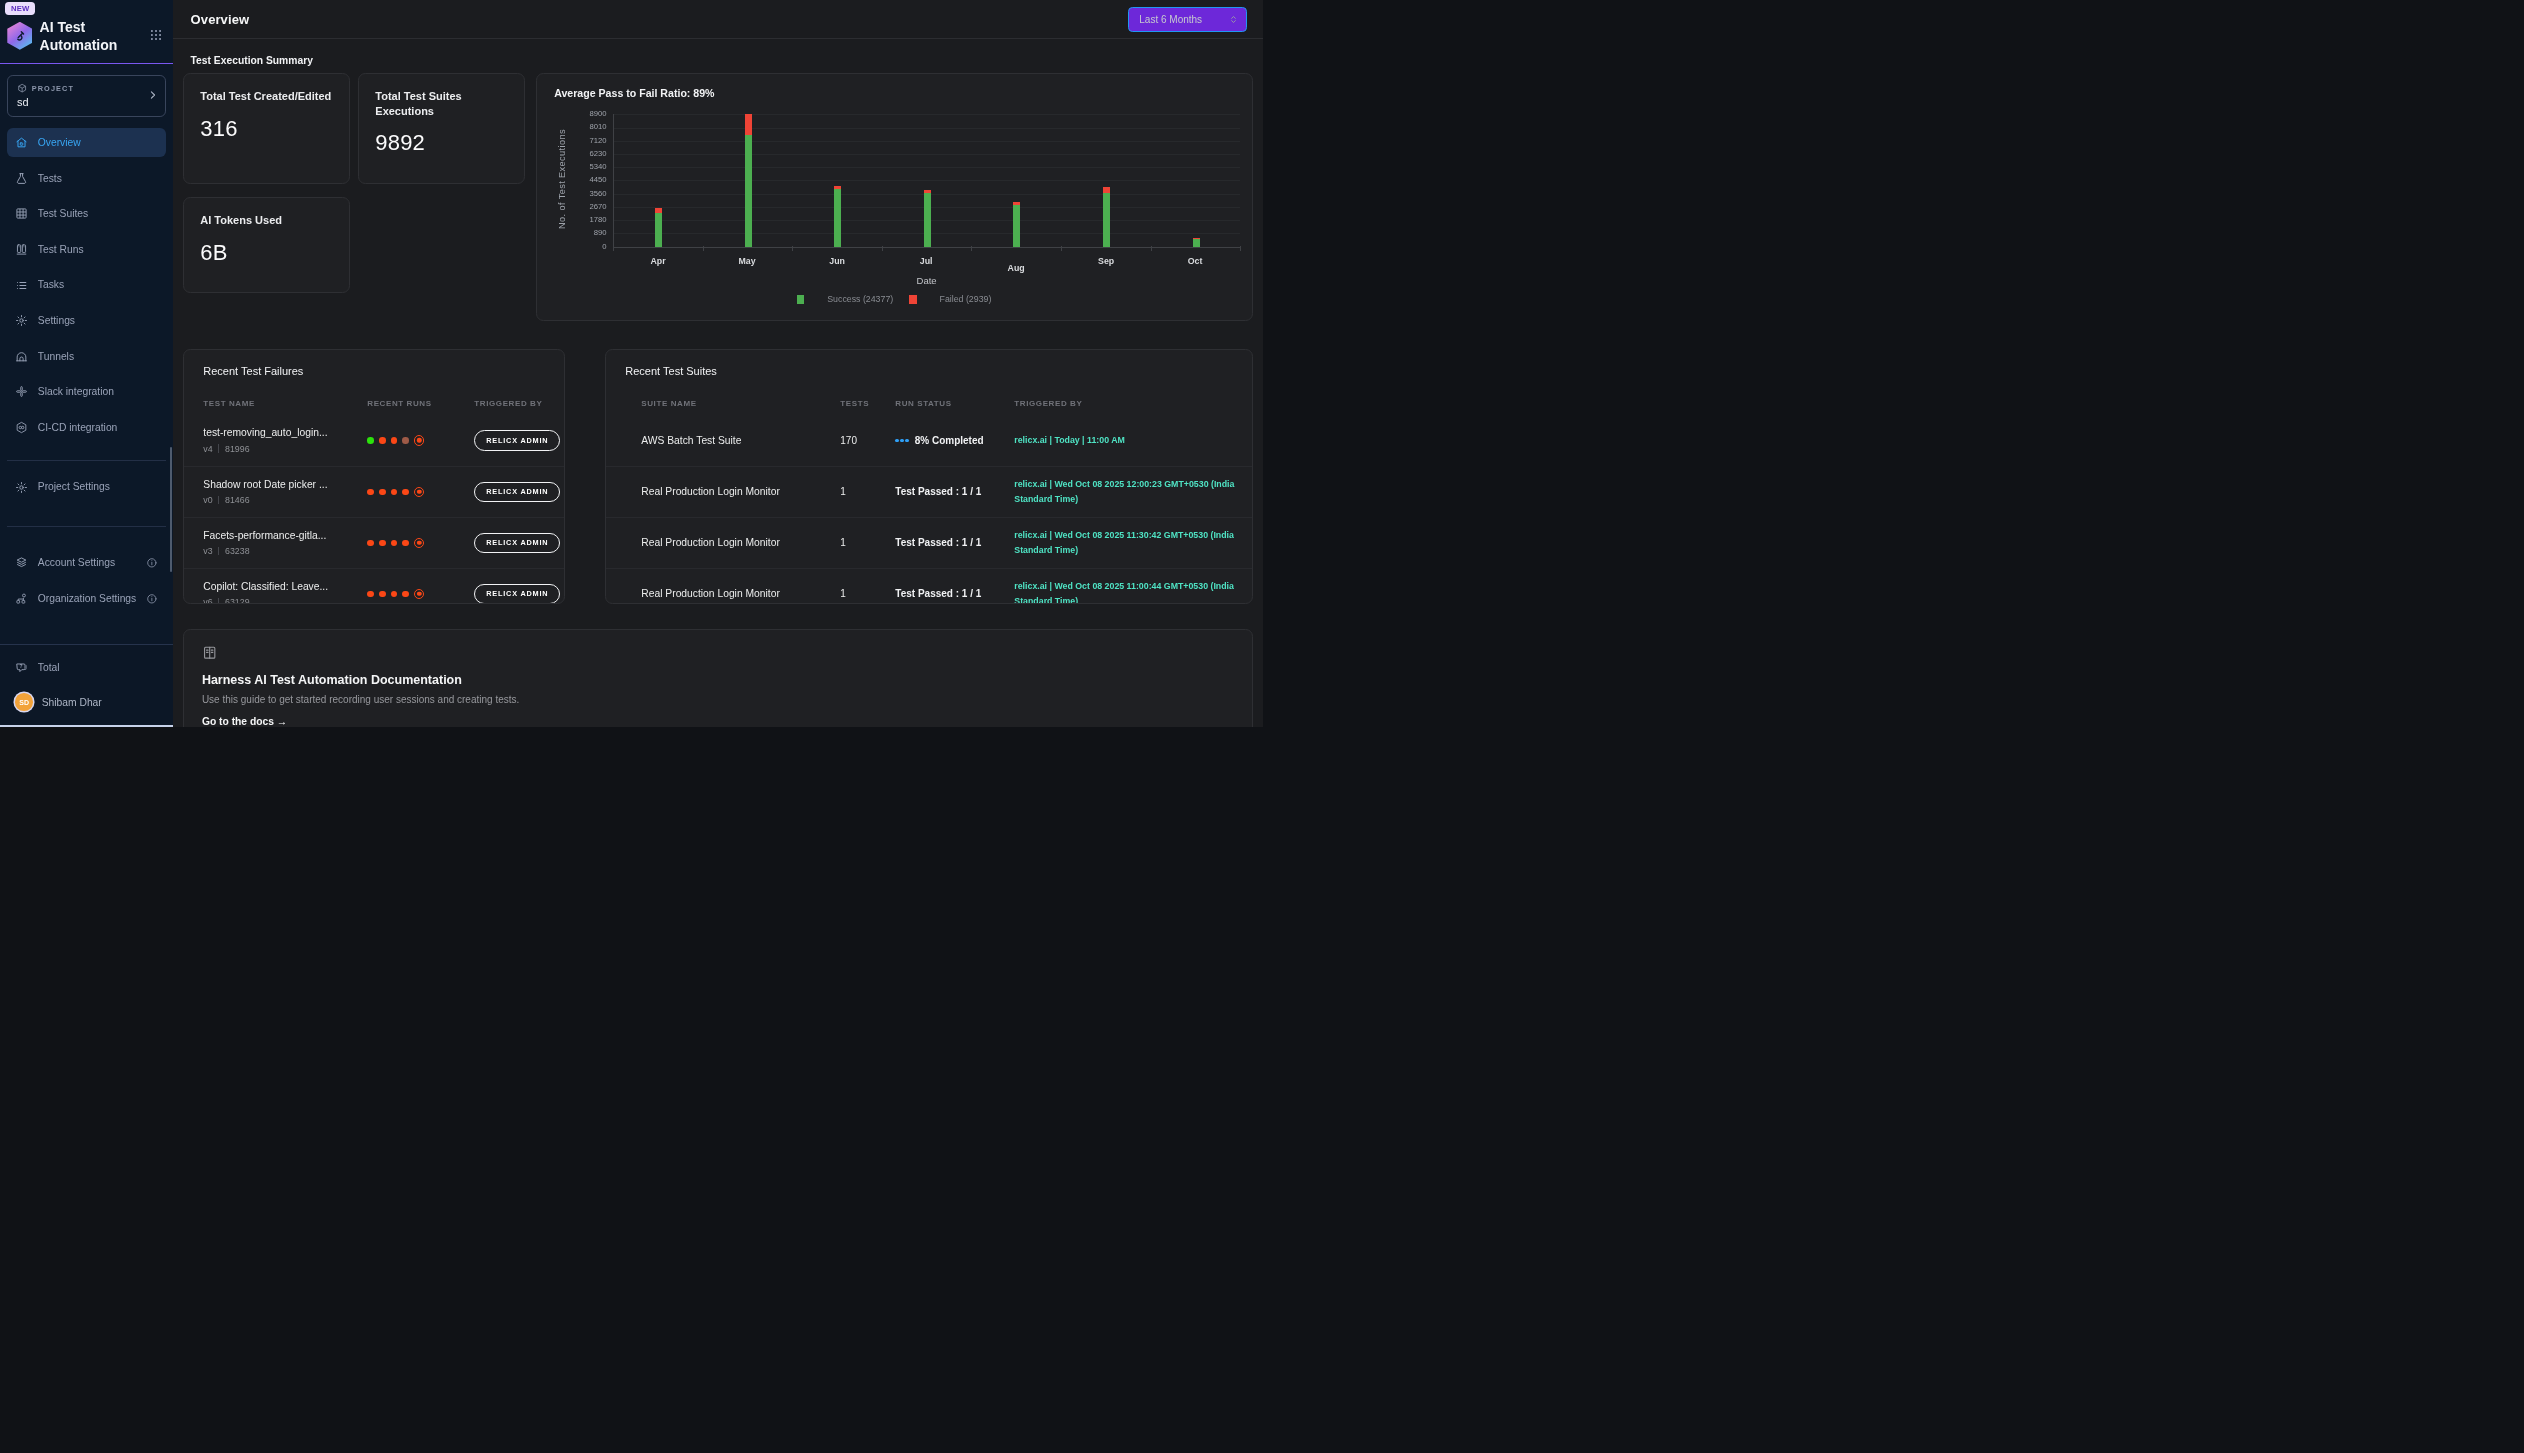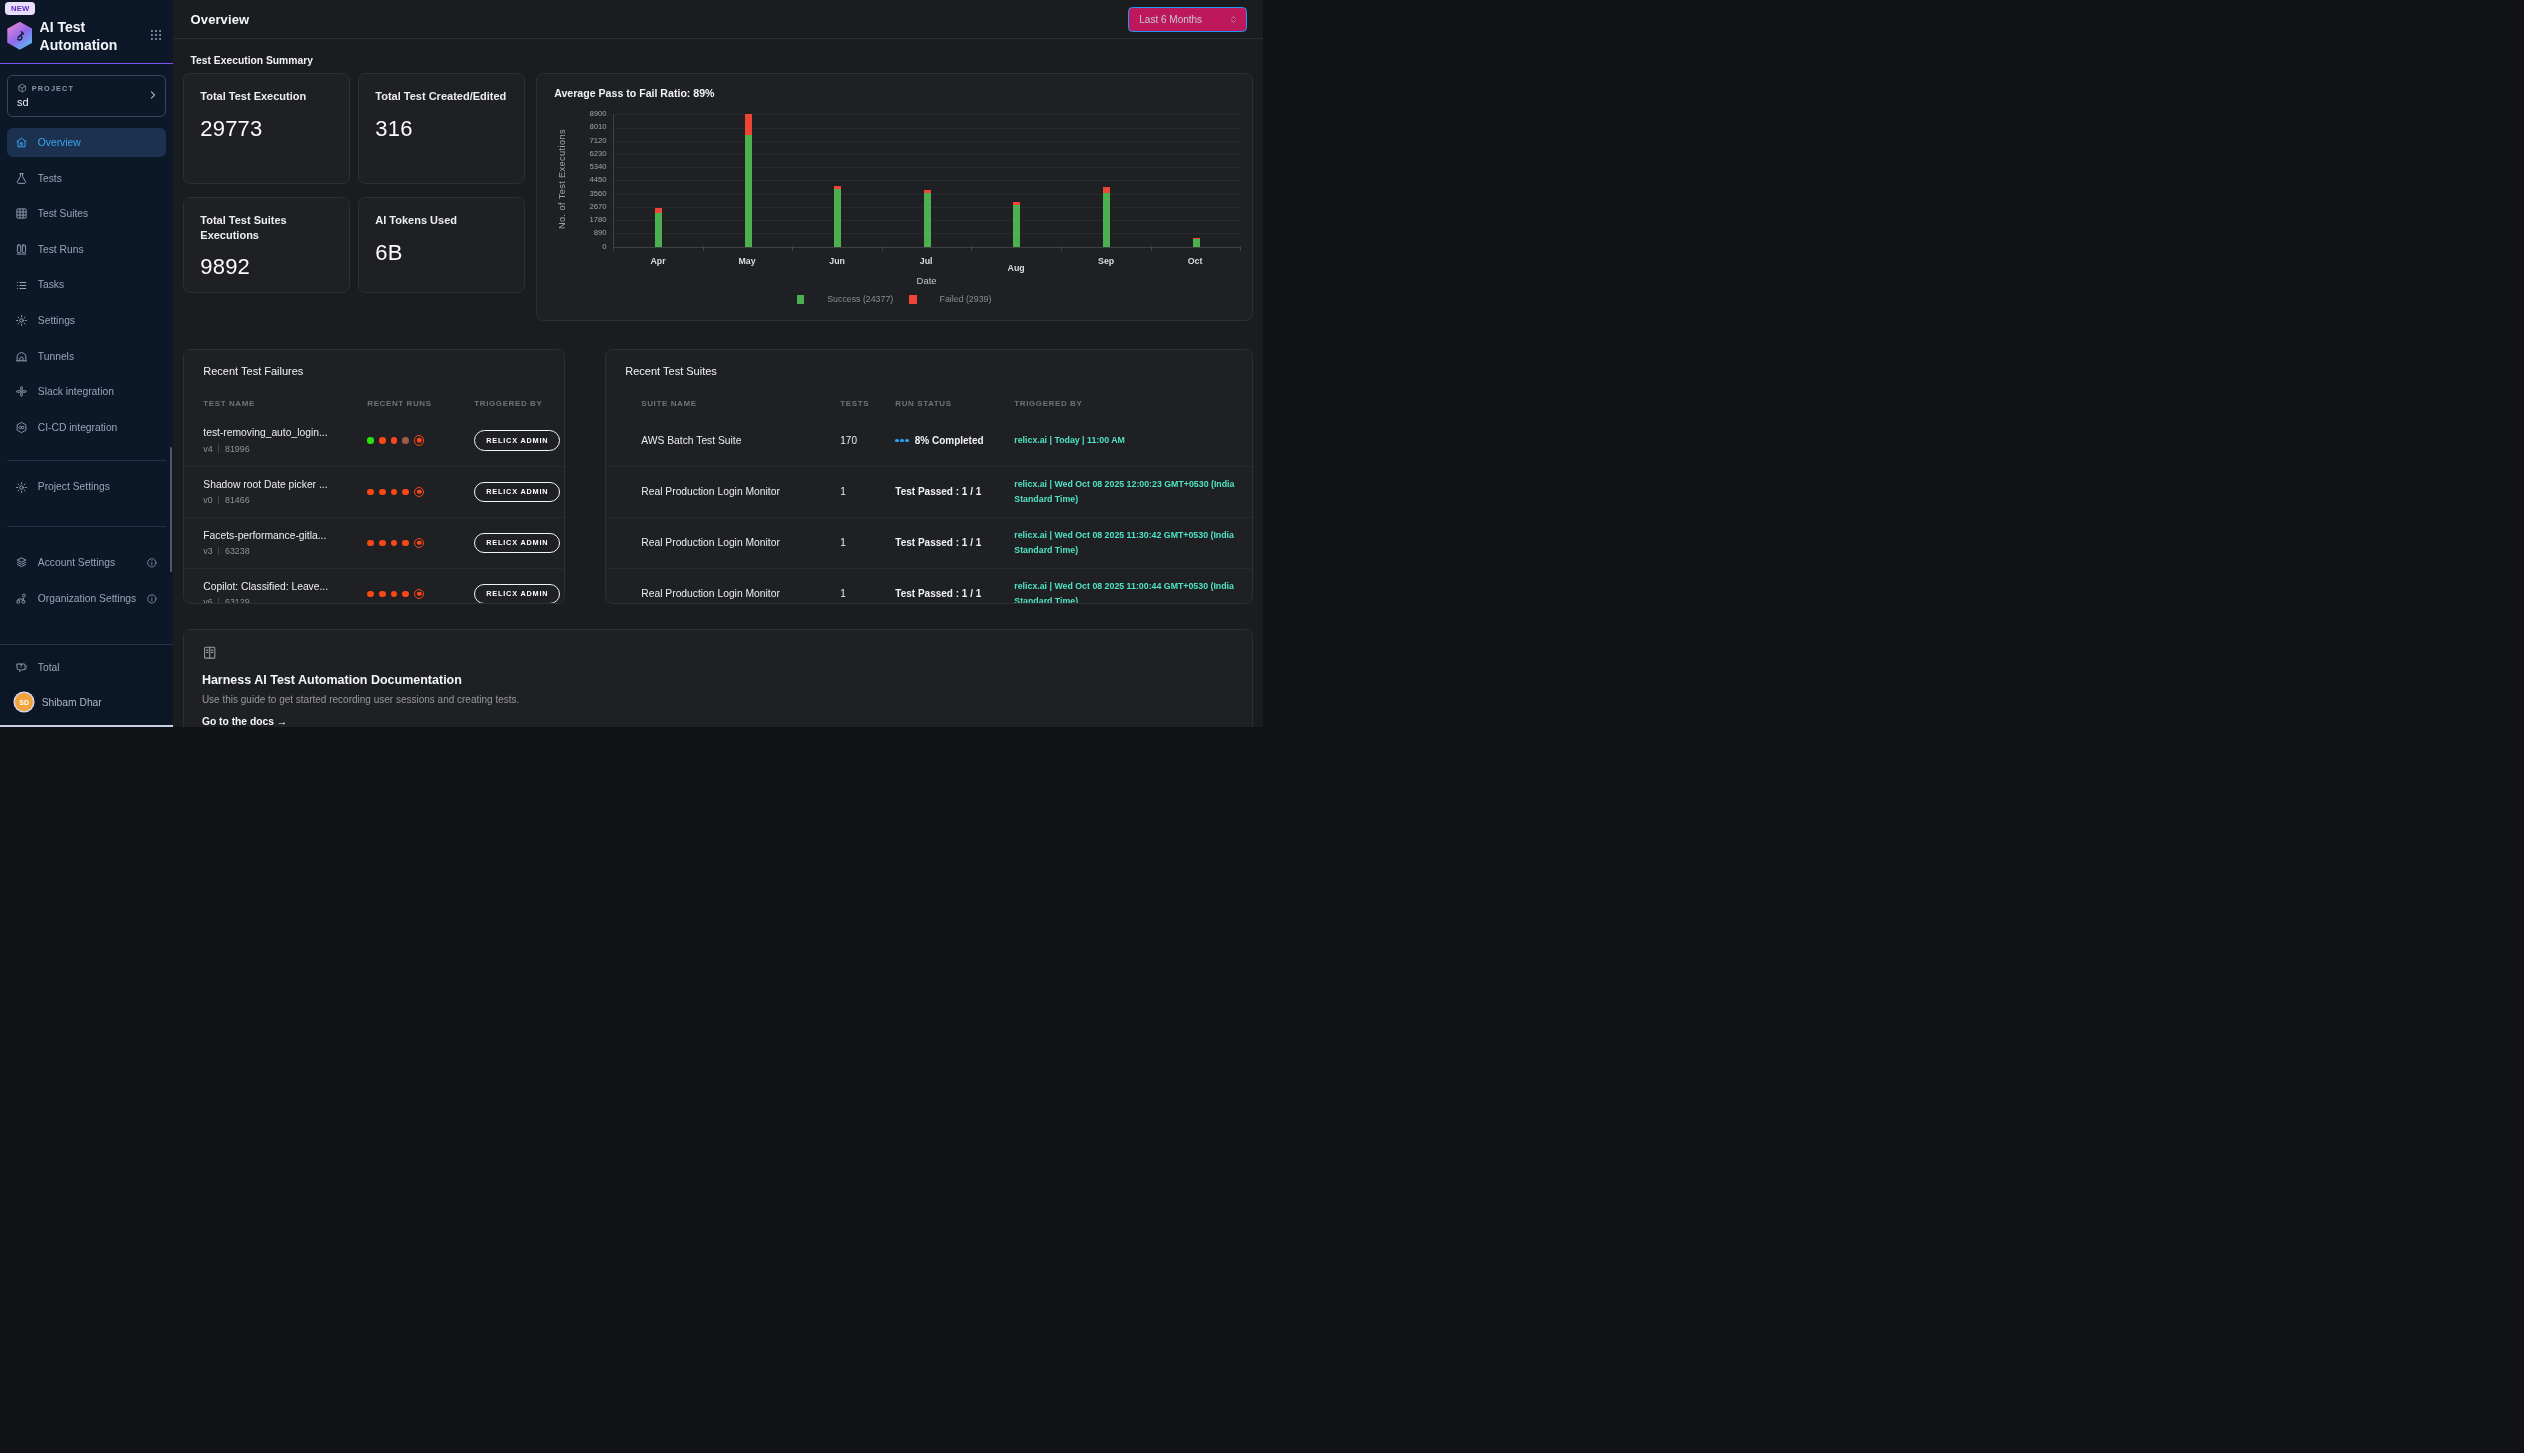--- a/index.html
+++ b/index.html
@@ -31,21 +31,21 @@
   .nav-bottom { margin-top:auto; border-top:0.7px solid #26334c; background:#0c1726; padding:8.8px 7.3px 11.7px; }
   .user-row { display:flex; align-items:center; gap:8.8px; padding:4.4px 8px; cursor:pointer; }
   .avatar { width:17.6px; height:17.6px; min-width:17.6px; border-radius:50%; background:#f2a33a; color:#fff; font-size:7px; font-weight:800; display:flex; align-items:center; justify-content:center; box-shadow:0 0 0 1.5px #d8d7f0; }
   .user-name { font-size:10.3px; color:#aeb6c6; }
   .side-scroll { position:absolute; right:0.7px; top:447px; width:2.2px; height:125px; border-radius:1.5px; background:rgba(160,172,195,.45); }
 
   
   .main { flex:1; display:flex; flex-direction:column; min-width:0; }
   .main-header { height:39px; min-height:39px; display:flex; align-items:center; justify-content:space-between; padding:0 16px 0 17.6px; border-bottom:0.7px solid #2c2d31; }
   .page-title { font-size:13px; font-weight:700; color:#f6f7f8; letter-spacing:0.1px; }
-  .range-select { display:flex; align-items:center; justify-content:space-between; width:119px; height:25px; padding:0 7.3px 0 10.3px; background:#be185d; border:1.1px solid #2196f3; border-radius:4.4px; color:#c6c9cf; font-size:10px; cursor:pointer; }
+  .range-select { display:flex; align-items:center; justify-content:space-between; width:119px; height:25px; padding:0 7.3px 0 10.3px; background:#6d28d9; border:1.1px solid #2196f3; border-radius:4.4px; color:#c6c9cf; font-size:10px; cursor:pointer; }
   .range-select .ud { color:#9a9da4; display:flex; }
   .content { padding:7.3px 10.3px 0; }
   .section-title { margin:8.8px 7.3px 7.3px; font-size:10.3px; font-weight:700; color:#f2f3f5; }
 
   .card { background:#1f2023; border:0.7px solid #2e2f33; border-radius:7.3px; }
 
   .row1 { display:flex; gap:10.3px; align-items:flex-start; }
   .stats-grid { display:grid; grid-template-columns:167px 167px; grid-template-rows:111px 96px; gap:13px 8px; }
   .stat-card { padding:14.6px 16px; }
   .stat-label { font-size:11px; font-weight:700; color:#ecedef; line-height:1.35; }
@@ -322,24 +322,20 @@
             </svg>
         </span>
       </div>
     </div>
 
     <div class="content">
       <div class="section-title">Test Execution Summary</div>
 
       <div class="row1">
         <div class="stats-grid" id="stats-grid">
-            <div class="card stat-card">
-              <div class="stat-label">Total Test Execution</div>
-              <div class="stat-value">29773</div>
-            </div>
             <div class="card stat-card">
               <div class="stat-label">Total Test Created/Edited</div>
               <div class="stat-value">316</div>
             </div>
             <div class="card stat-card">
               <div class="stat-label">Total Test Suites Executions</div>
               <div class="stat-value">9892</div>
             </div>
             <div class="card stat-card">
               <div class="stat-label">AI Tokens Used</div>

